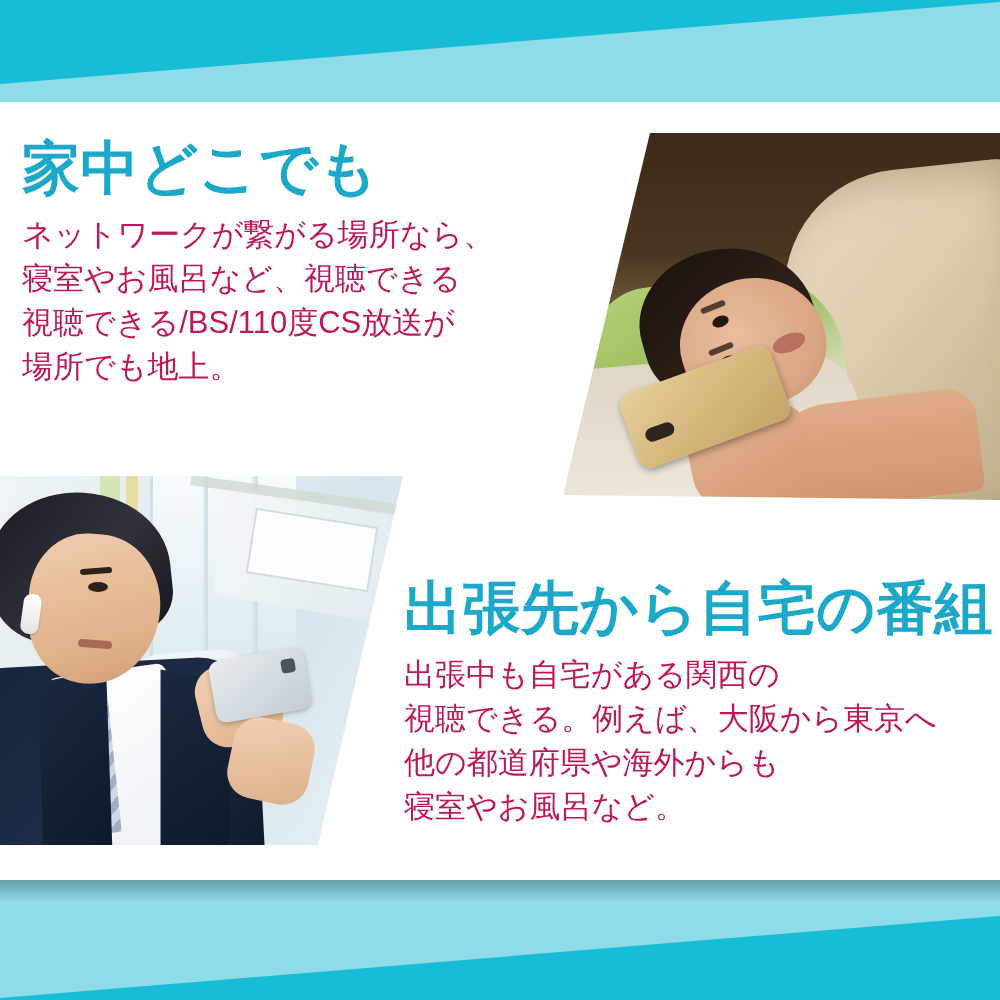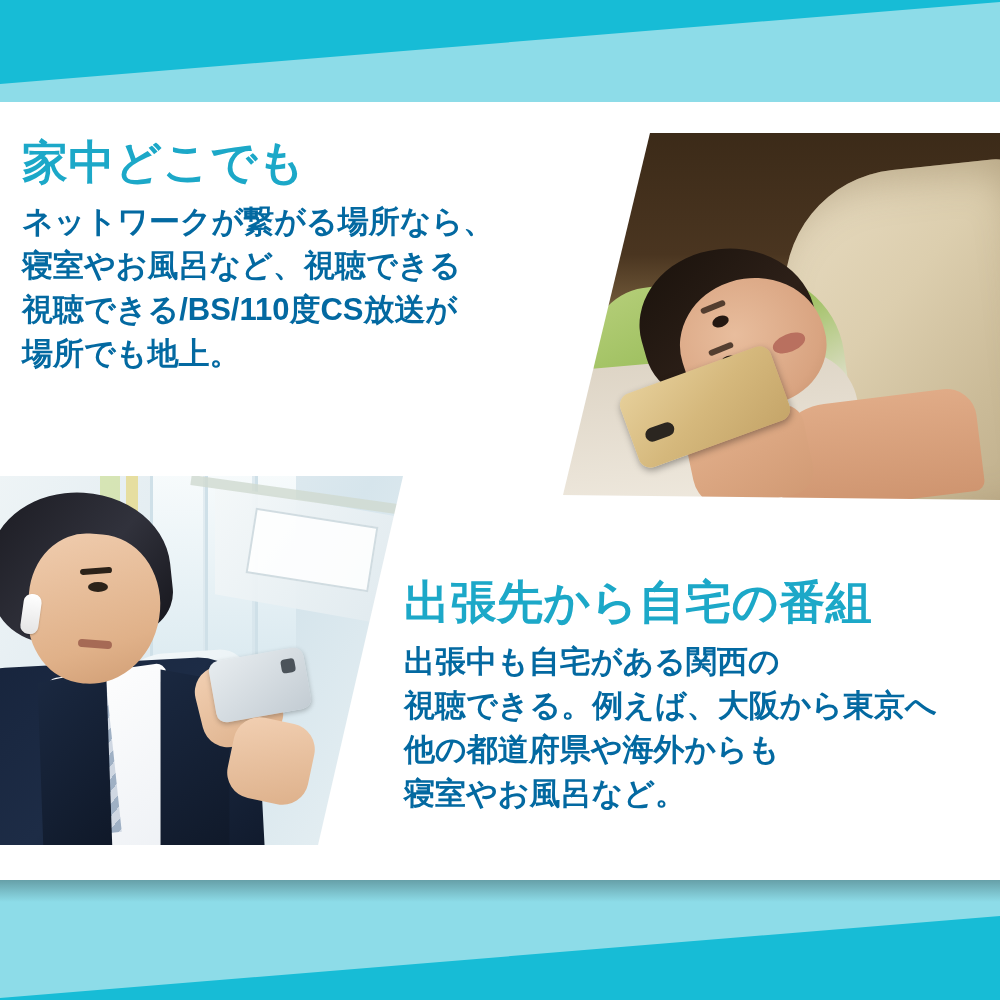--- a/index.html
+++ b/index.html
@@ -371,31 +371,31 @@
     border-radius: 4px;
   }
 
   
   .text-block { position: absolute; }
   .tb-top  { left: 22px;  top: 138px; }
   .tb-bottom { left: 404px; top: 578px; }
 
   .heading {
     color: #1CA8C8;
-    font-size: 46px;
+    font-size: 58px;
     font-weight: 700;
     letter-spacing: 0.5px;
     line-height: 1.05;
     margin: 0 0 14px 0;
     white-space: nowrap;
   }
   .body-line {
-    color: #0369a1;
+    color: #be185d;
     font-size: 31px;
-    font-weight: 700;
+    font-weight: 400;
     line-height: 1.42;
     white-space: nowrap;
     margin: 0;
   }
 </style>
 </head>
 <body>
 
 <div class="canvas">
 

